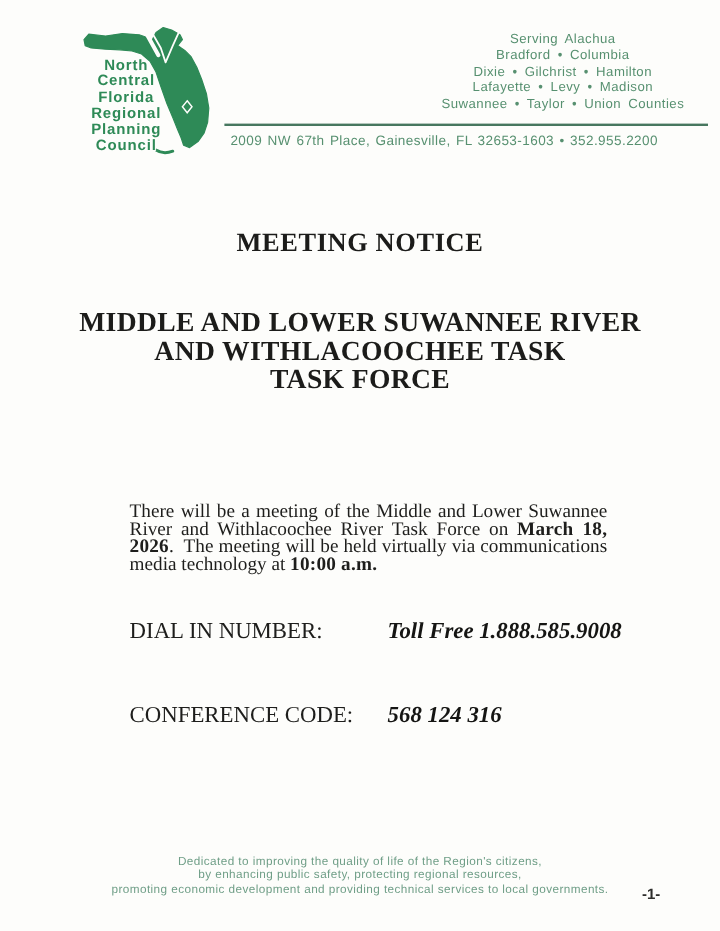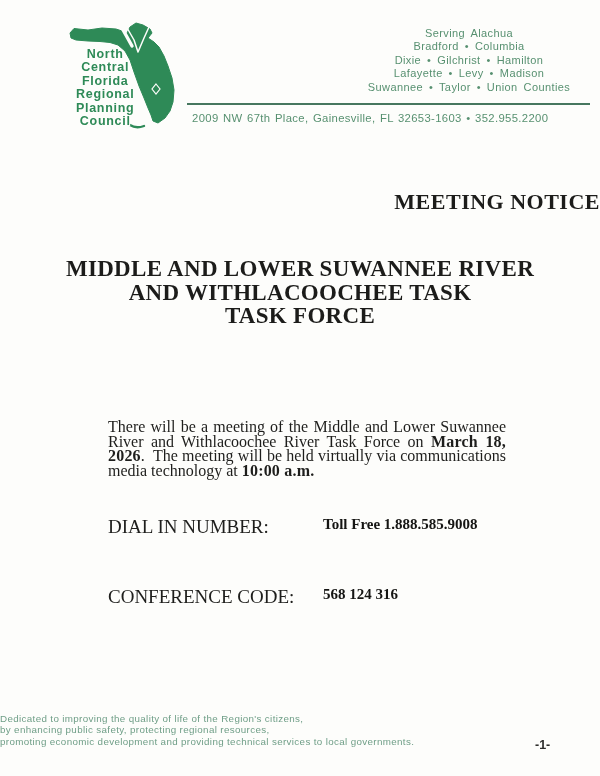--- a/index.html
+++ b/index.html
@@ -35,42 +35,43 @@
   .address{
     position:absolute;left:192px;top:112px;
     font-family:"Liberation Sans",sans-serif;
     font-size:11.3px;letter-spacing:.35px;word-spacing:1px;
     color:#579070;
   }
 
   
   .meeting-title{
     position:absolute;top:189px;left:0;width:100%;
-    text-align:right;font-size:22px;font-weight:bold;
+    text-align:center;font-size:22px;font-weight:bold;
     letter-spacing:.5px;color:#1c1c1a;
   }
   .subject{
     position:absolute;top:241px;left:0;width:100%;
     text-align:center;font-size:23px;font-weight:bold;
     line-height:23.5px;letter-spacing:.3px;color:#1c1c1a;margin-top:16px;
   }
   .body-par{
     position:absolute;left:108px;top:404px;width:398px;
     font-size:16px;line-height:14.6px;
     text-align:justify;color:#1e1e1c;
   }
   .body-par b{letter-spacing:.2px;}
   .info-label{position:absolute;left:108px;font-size:19px;color:#1e1e1c;}
-  .info-value{position:absolute;left:323px;font-size:15px;font-weight:bold;color:#151513;}
+  .info-value{position:absolute;left:323px;font-size:19px;font-weight:bold;color:#151513;font-style:italic;}
   .row-dial{top:516px;}
   .row-conf{top:586px;}
 
   
   .footer{
     position:absolute;left:0;top:713px;width:100%;
+    text-align:center;
     font-family:"Liberation Sans",sans-serif;
     font-size:9.8px;line-height:11.3px;
     letter-spacing:.35px;color:#6f9e87;
   }
   .pagenum{
     position:absolute;left:535px;top:738px;
     font-size:12.5px;font-weight:bold;color:#2e2e2c;
     font-family:"Liberation Sans",sans-serif;
   }
 </style>

